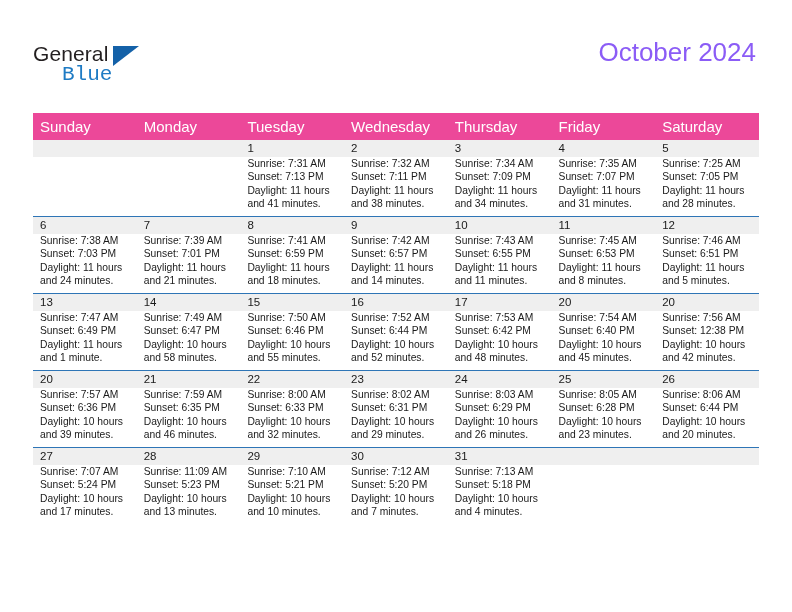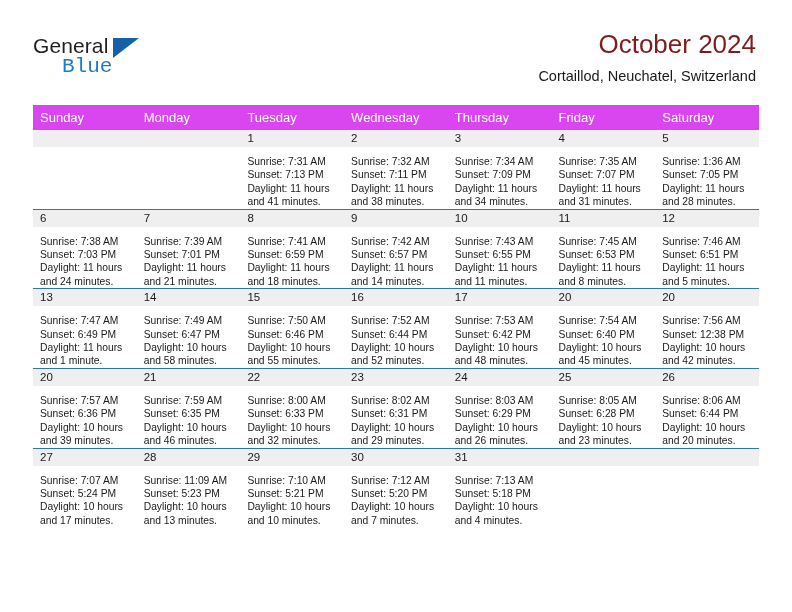--- a/index.html
+++ b/index.html
@@ -12,20 +12,21 @@
     height: 612px;
     font-family: "Liberation Sans", sans-serif;
     color: #1a1a1a;
     overflow: hidden;
   }
   .page {
     position: relative;
     width: 792px;
     height: 468px;
     box-sizing: border-box;
+    margin-top: 8px;
   }
 
   
   .header {
     position: absolute;
     left: 0;
     top: 0;
     width: 792px;
     height: 100px;
   }
@@ -65,21 +66,21 @@
 
   .title-block {
     position: absolute;
     right: 36px;
     top: 28px;
     text-align: right;
   }
   .cal-title {
     font-size: 26px;
     font-weight: normal;
-    color: #7f1d1d;
+    color: #8b5cf6;
     line-height: 32px;
     white-space: nowrap;
   }
   .cal-subtitle {
     font-size: 14.5px;
     color: #1a1a1a;
     line-height: 20px;
     margin-top: 6px;
     white-space: nowrap;
   }
@@ -87,23 +88,23 @@
   
   .calendar {
     position: absolute;
     left: 33px;
     top: 105px;
     width: 726px;
     border-collapse: collapse;
     table-layout: fixed;
   }
   .calendar th {
-    background: #d946ef;
+    background: #ec4899;
     color: #ffffff;
-    font-size: 13px;
+    font-size: 15px;
     font-weight: normal;
     text-align: left;
     padding: 5px 0 5px 7px;
     height: 11px;
     border: none;
   }
   .calendar td {
     width: 103.71px;
     height: 76px;
     vertical-align: top;
@@ -117,21 +118,21 @@
   }
   .daynum-band {
     background: #efefef;
     height: 17px;
     line-height: 17px;
     padding-left: 7px;
     font-size: 11.5px;
     color: #1a1a1a;
   }
   .cell-body {
-    padding: 8px 6px 0 7px;
+    padding: 0 6px 0 7px;
     font-size: 10.3px;
     line-height: 13.4px;
     color: #1a1a1a;
   }
   .cell-body div {
     white-space: nowrap;
   }
   .empty .daynum-band {
     background: #efefef;
   }
@@ -144,21 +145,20 @@
   <div class="header">
 
     <div class="logo">
       <span class="logo-general">General</span>
       <span class="logo-tri"></span>
       <span class="logo-blue">Blue</span>
     </div>
 
     <div class="title-block">
       <div class="cal-title">October 2024</div>
-      <div class="cal-subtitle">Cortaillod, Neuchatel, Switzerland</div>
     </div>
 
   </div>
 
   <table class="calendar">
     <thead>
       <tr>
         <th>Sunday</th>
         <th>Monday</th>
         <th>Tuesday</th>
@@ -208,21 +208,21 @@
             <div class="cell-body">
               <div>Sunrise: 7:35 AM</div>
               <div>Sunset: 7:07 PM</div>
               <div>Daylight: 11 hours</div>
               <div>and 31 minutes.</div>
             </div>
           </td>
           <td>
             <div class="daynum-band">5</div>
             <div class="cell-body">
-              <div>Sunrise: 1:36 AM</div>
+              <div>Sunrise: 7:25 AM</div>
               <div>Sunset: 7:05 PM</div>
               <div>Daylight: 11 hours</div>
               <div>and 28 minutes.</div>
             </div>
           </td>
         </tr>
         <tr class="week-row">
           <td>
             <div class="daynum-band">6</div>
             <div class="cell-body">

